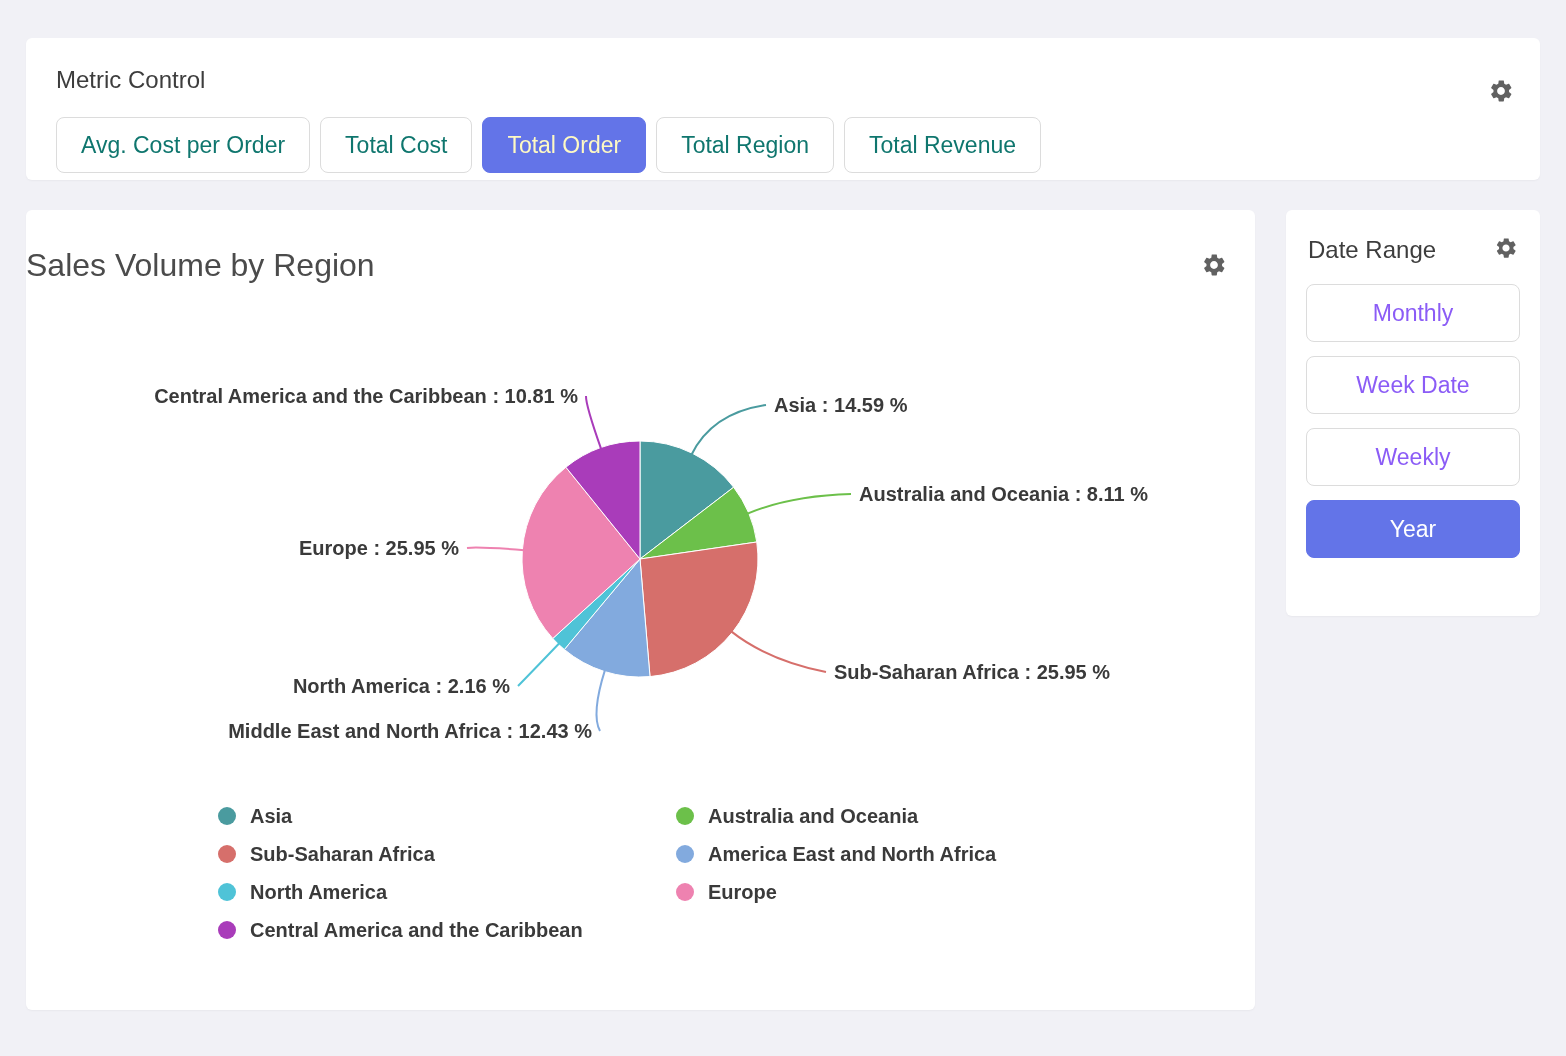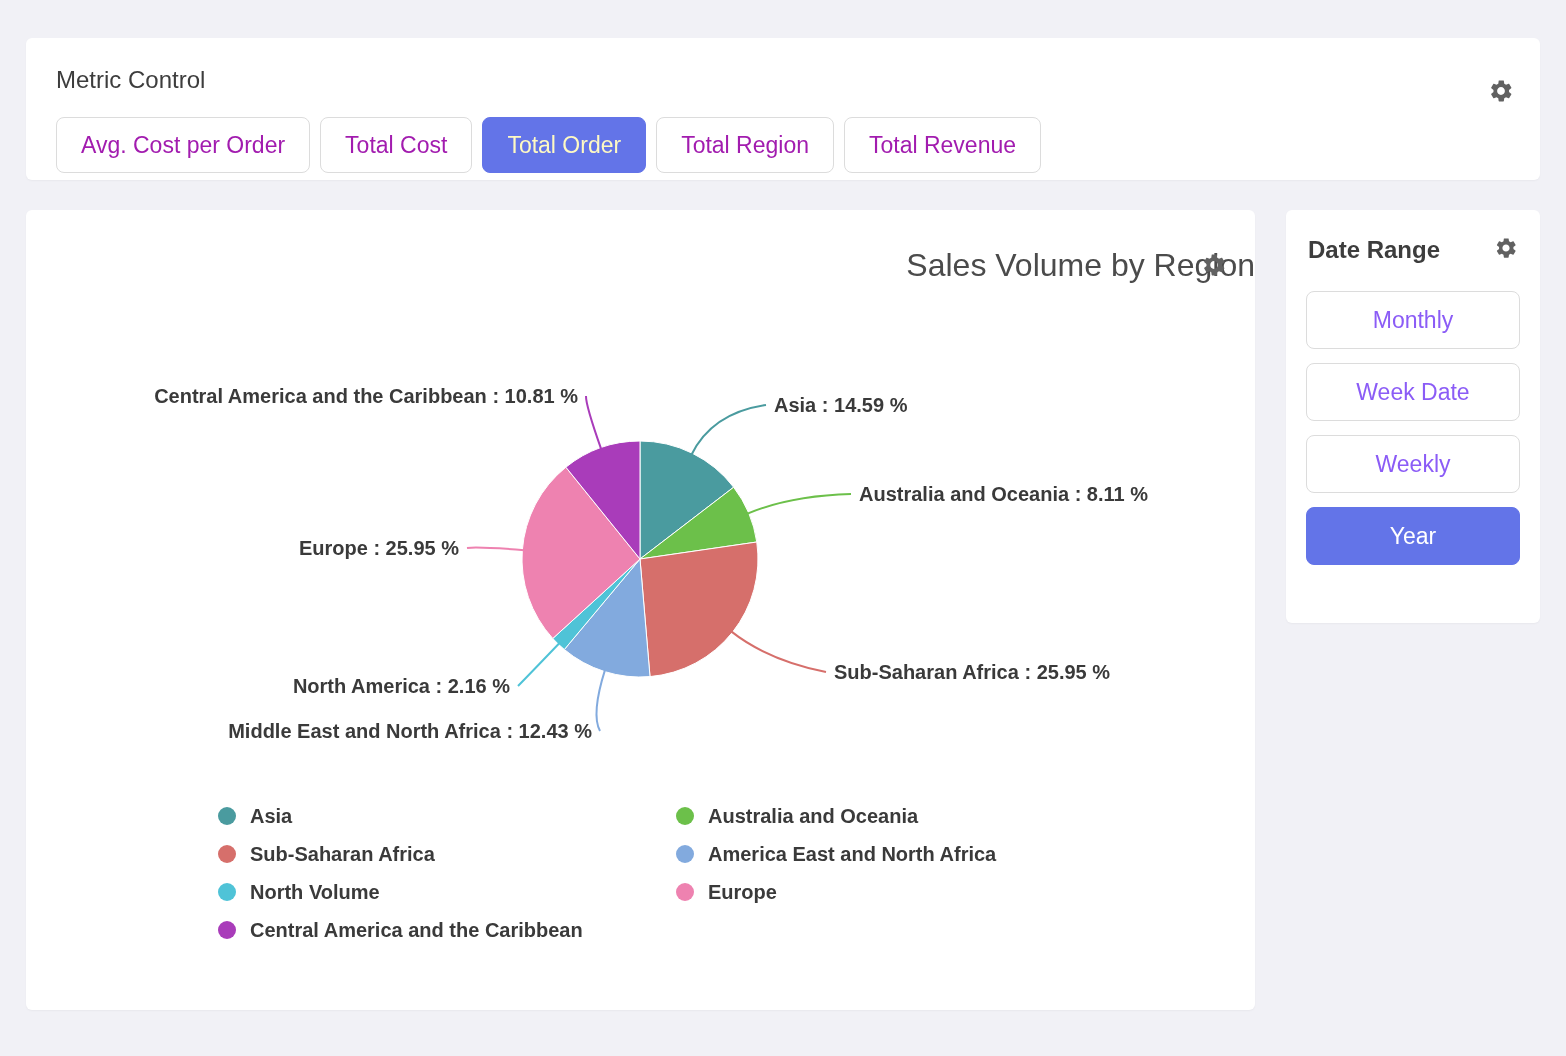--- a/index.html
+++ b/index.html
@@ -34,21 +34,21 @@
   }
   .metric-buttons { display: flex; gap: 10px; }
   .pill {
     font-family: inherit;
     font-size: 23px;
     line-height: 26px;
     padding: 14px 24px;
     border: 1px solid #dcdcdc;
     border-radius: 8px;
     background: #fff;
-    color: #a21caf;
+    color: #0f766e;
     cursor: pointer;
     white-space: nowrap;
   }
   .pill.selected {
     background: var(--accent, #6374e8);
     border-color: var(--accent, #6374e8);
     color: #fef9c3;
   }
   .gear-abs { position: absolute; }
   .gear-abs svg { display: block; }
@@ -57,21 +57,21 @@
   .main-row { display: flex; gap: 31px; align-items: flex-start; }
 
   
   .chart-card {
     position: relative;
     width: 1229px;
     height: 800px;
     padding-top: 36px;
   }
   .chart-title {
-    text-align: right;
+    text-align: left;
     font-size: 32px;
     line-height: 38px;
     font-weight: 500;
     color: #4b4b4b;
     margin: 0;
   }
   .chart-svg { display: block; width: 1229px; height: 470px; margin-top: 26px; }
   .pie-label {
     font-family: "Liberation Sans", sans-serif;
     font-size: 20px;
@@ -91,22 +91,21 @@
   
   .range-card {
     width: 254px;
     padding: 20px 20px 58px 20px;
   }
   .range-header {
     display: flex;
     justify-content: space-between;
     align-items: flex-start;
     padding: 6px 2px 0 2px;
-    margin-bottom: 27px;
-    font-weight: bold;
+    margin-bottom: 20px;
   }
   .range-title { font-size: 24px; color: #3d3d3d; }
   .range-btn {
     display: block;
     width: 100%;
     font-family: inherit;
     font-size: 23px;
     line-height: 26px;
     padding: 15px 0;
     margin-bottom: 14px;
@@ -190,21 +189,21 @@
           <div class="legend-item">
             <span class="legend-dot" style="background: rgb(214, 111, 107);"></span>
             <span class="legend-label">Sub-Saharan Africa</span>
           </div>
           <div class="legend-item">
             <span class="legend-dot" style="background: rgb(130, 170, 222);"></span>
             <span class="legend-label">America East and North Africa</span>
           </div>
           <div class="legend-item">
             <span class="legend-dot" style="background: rgb(79, 195, 215);"></span>
-            <span class="legend-label">North Volume</span>
+            <span class="legend-label">North America</span>
           </div>
           <div class="legend-item">
             <span class="legend-dot" style="background: rgb(238, 130, 176);"></span>
             <span class="legend-label">Europe</span>
           </div>
           <div class="legend-item">
             <span class="legend-dot" style="background: rgb(169, 60, 186);"></span>
             <span class="legend-label">Central America and the Caribbean</span>
           </div>
         </div>

